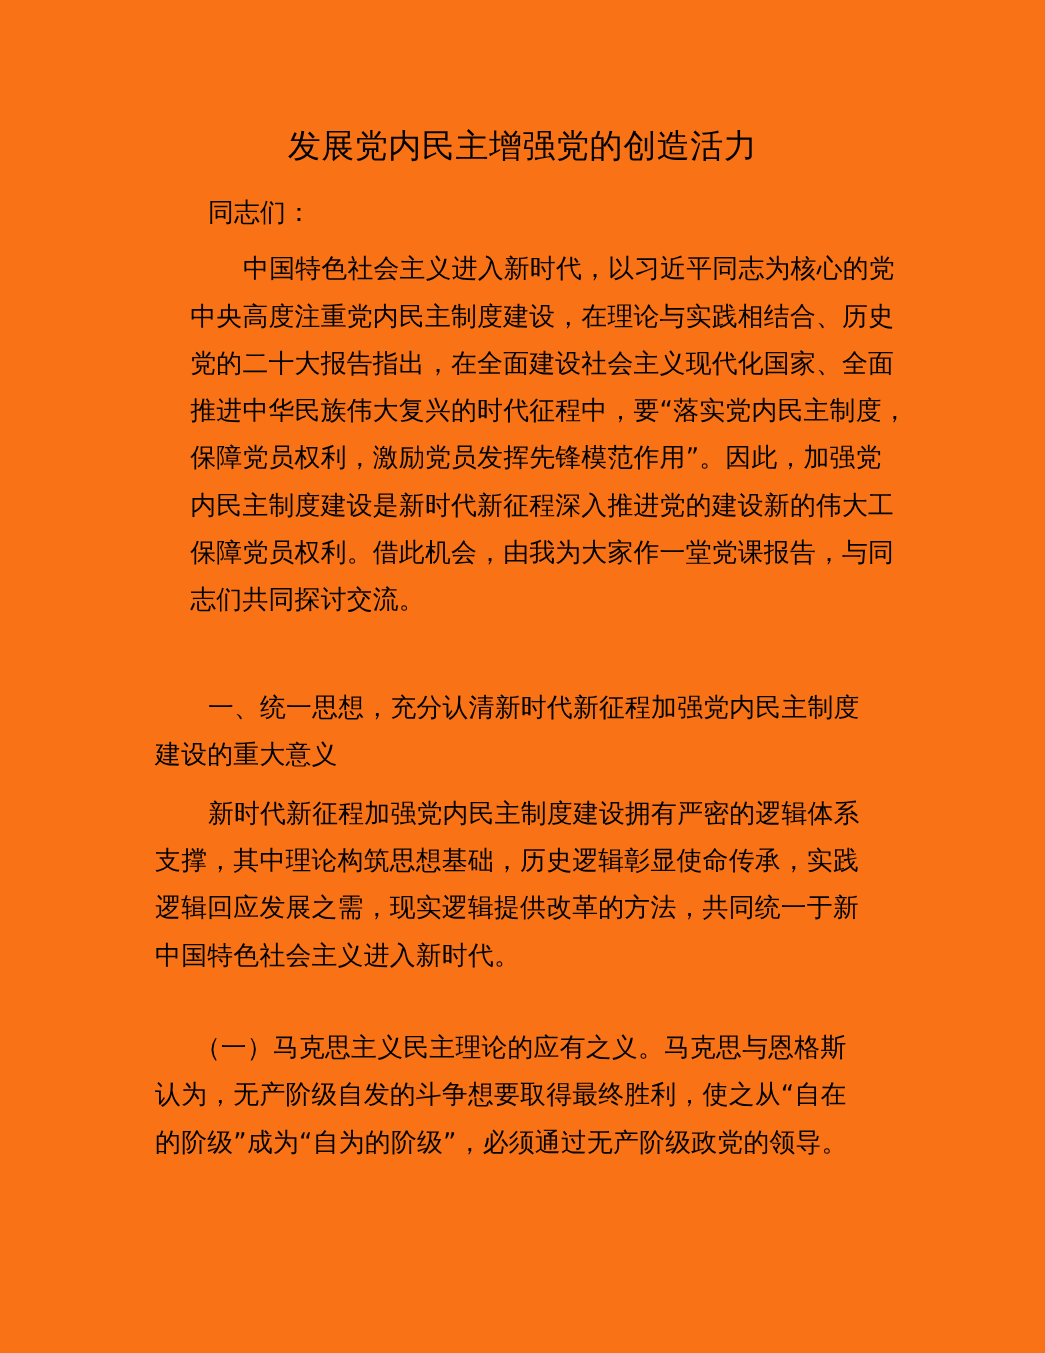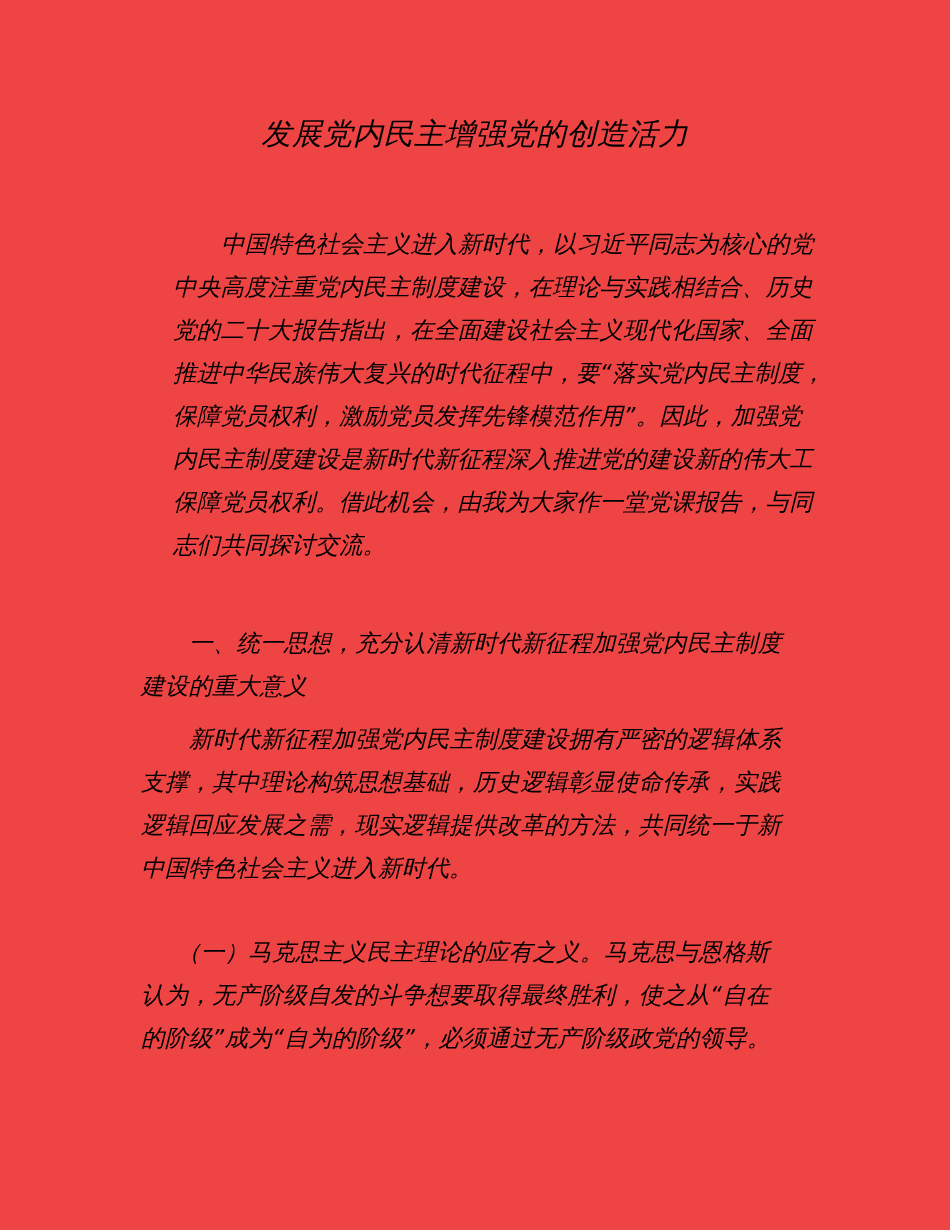--- a/index.html
+++ b/index.html
@@ -14,22 +14,21 @@
       overflow: hidden;
       font-family: "DejaVu Sans", "Liberation Sans", sans-serif;
       color: #000000;
     }
     .page {
       position: absolute;
       left: 0;
       top: 0;
       width: 950px;
       height: 1230px;
-      background: #ef4444;
-      font-style: italic;
+      background: #f97316;
     }
     .title {
       position: absolute;
       left: 0;
       top: 112px;
       width: 950px;
       text-align: center;
       font-size: 30px;
       line-height: 44px;
       letter-spacing: 0.5px;
@@ -49,20 +48,23 @@
     }
     .indent { padding-left: 48px; }
   </style>
 </head>
 <body>
 
 <div class="page">
 
   <div class="title">发展党内民主增强党的创造活力</div>
 
+  <div class="block" style="top:172px;">
+    <div class="line indent">同志们：</div>
+  </div>
 
   <div class="block" style="top:223px;margin-left:32px;">
     <div class="line indent">中国特色社会主义进入新时代，以习近平同志为核心的党</div>
     <div class="line">中央高度注重党内民主制度建设，在理论与实践相结合、历史</div>
     <div class="line">党的二十大报告指出，在全面建设社会主义现代化国家、全面</div>
     <div class="line">推进中华民族伟大复兴的时代征程中，要“落实党内民主制度，</div>
     <div class="line">保障党员权利，激励党员发挥先锋模范作用”。因此，加强党</div>
     <div class="line">内民主制度建设是新时代新征程深入推进党的建设新的伟大工</div>
     <div class="line">保障党员权利。借此机会，由我为大家作一堂党课报告，与同</div>
     <div class="line">志们共同探讨交流。</div>

